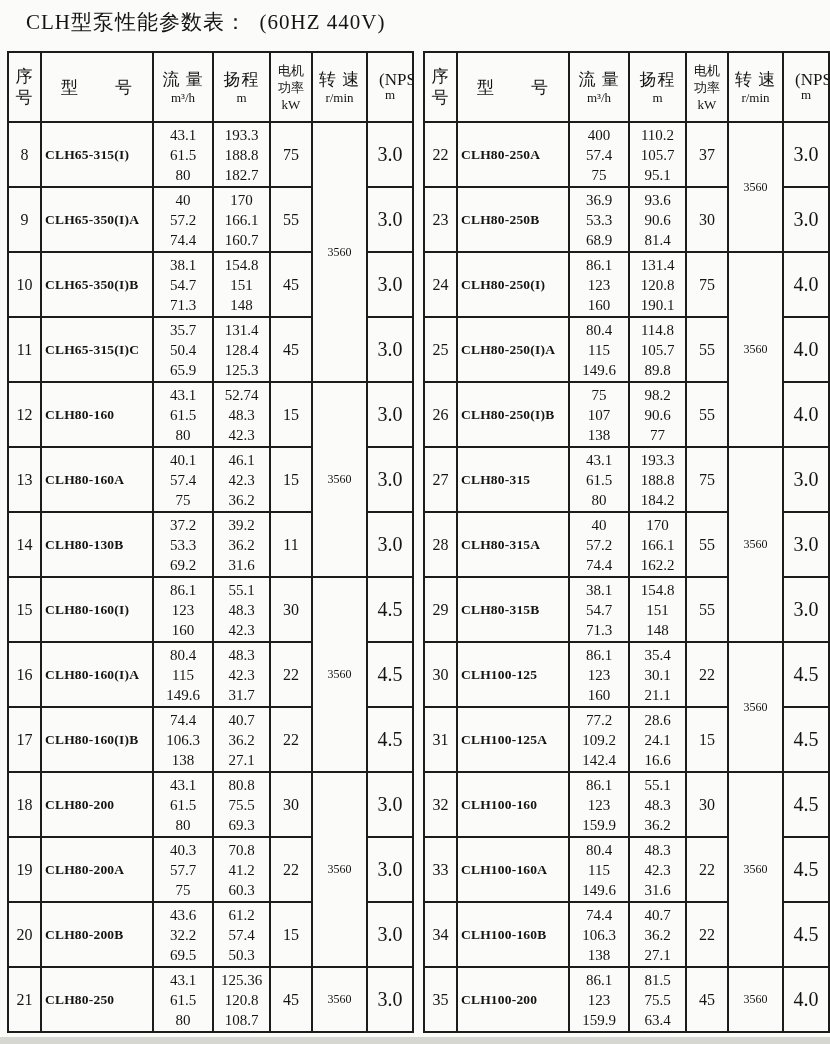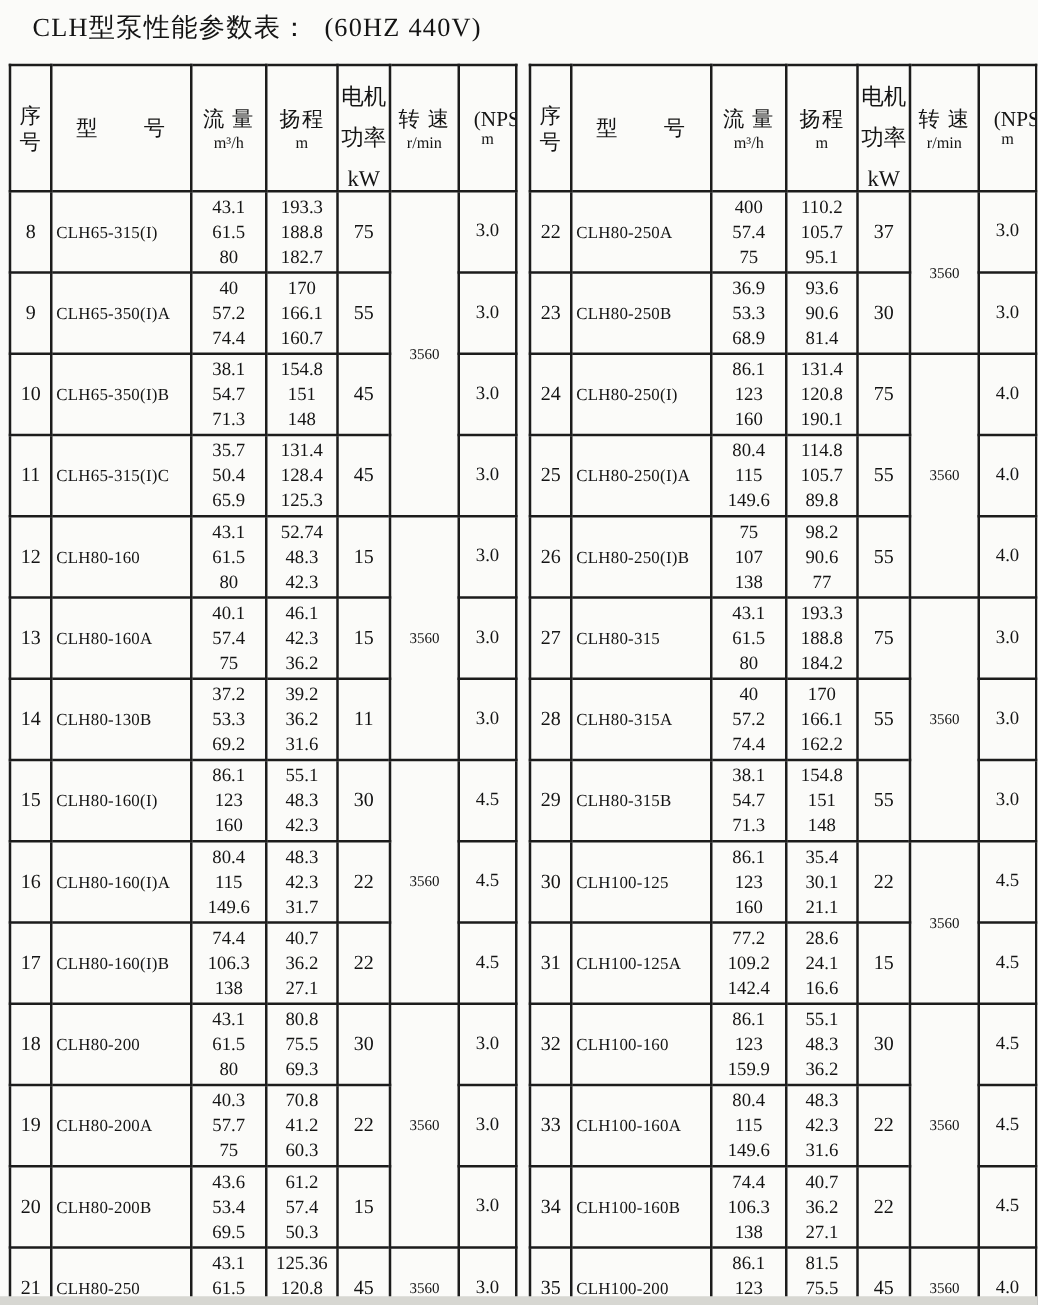--- a/index.html
+++ b/index.html
@@ -41,37 +41,38 @@
   col.c-model{width:112px;}
   col.c-flow{width:60px;}
   col.c-head{width:57px;}
   col.c-power{width:42px;}
   col.c-speed{width:55px;}
   col.c-npsh{width:46px;}
 
   th{font-weight:normal;}
   .hdr-cn{font-size:17px;line-height:21px;letter-spacing:1px;}
   .hdr-unit{font-size:13px;line-height:15px;font-family:Liberation Serif, serif;}
-  .hdr-power div{font-size:18px;line-height:17px;margin-top:16px;}
+  .hdr-power div{font-size:13px;line-height:17px;}
   .hdr-npsh-top{font-size:17px;line-height:15px;padding-left:11px;}
 
   td.serial-cell{font-size:16px;}
   td.model-cell{
     text-align:left;
     padding-left:3px;
     font-size:13.5px;
     letter-spacing:0.2px;
+    font-weight:bold;
   }
   td.flow-cell div,td.head-cell div{
     font-size:15px;
     line-height:20px;
   }
   td.power-cell{font-size:16px;}
   td.speed-cell{font-size:12px;}
-  td.npsh-cell{font-size:15px;}
+  td.npsh-cell{font-size:20px;}
 
   .bottom-band{
     position:absolute;
     left:0;bottom:0;
     width:100%;height:7px;
     background:#d7d7d2;
   }
 </style>
 </head>
 <body>
@@ -315,21 +316,21 @@
             <div>60.3</div>
           </td>
           <td class="power-cell">22</td>
           <td class="npsh-cell">3.0</td>
         </tr>
         <tr>
           <td class="serial-cell">20</td>
           <td class="model-cell">CLH80-200B</td>
           <td class="flow-cell">
             <div>43.6</div>
-            <div>53.4</div>
+            <div>32.2</div>
             <div>69.5</div>
           </td>
           <td class="head-cell">
             <div>61.2</div>
             <div>57.4</div>
             <div>50.3</div>
           </td>
           <td class="power-cell">15</td>
           <td class="npsh-cell">3.0</td>
         </tr>

